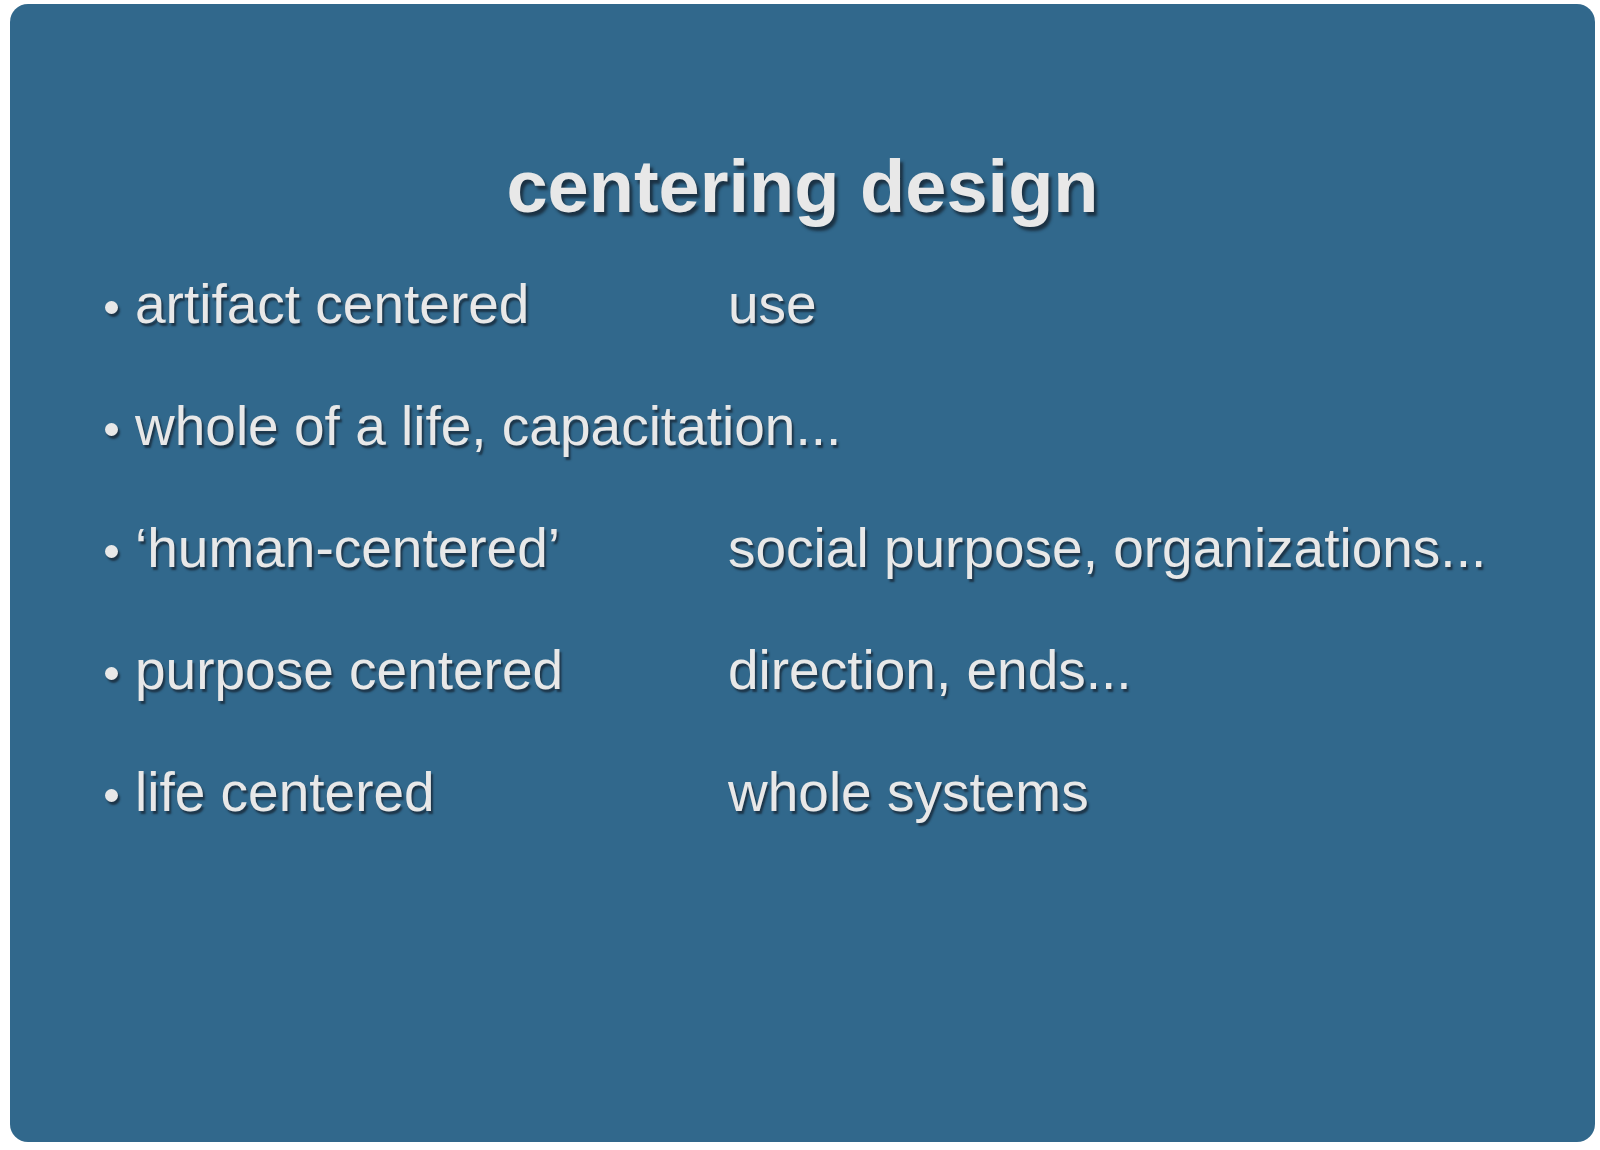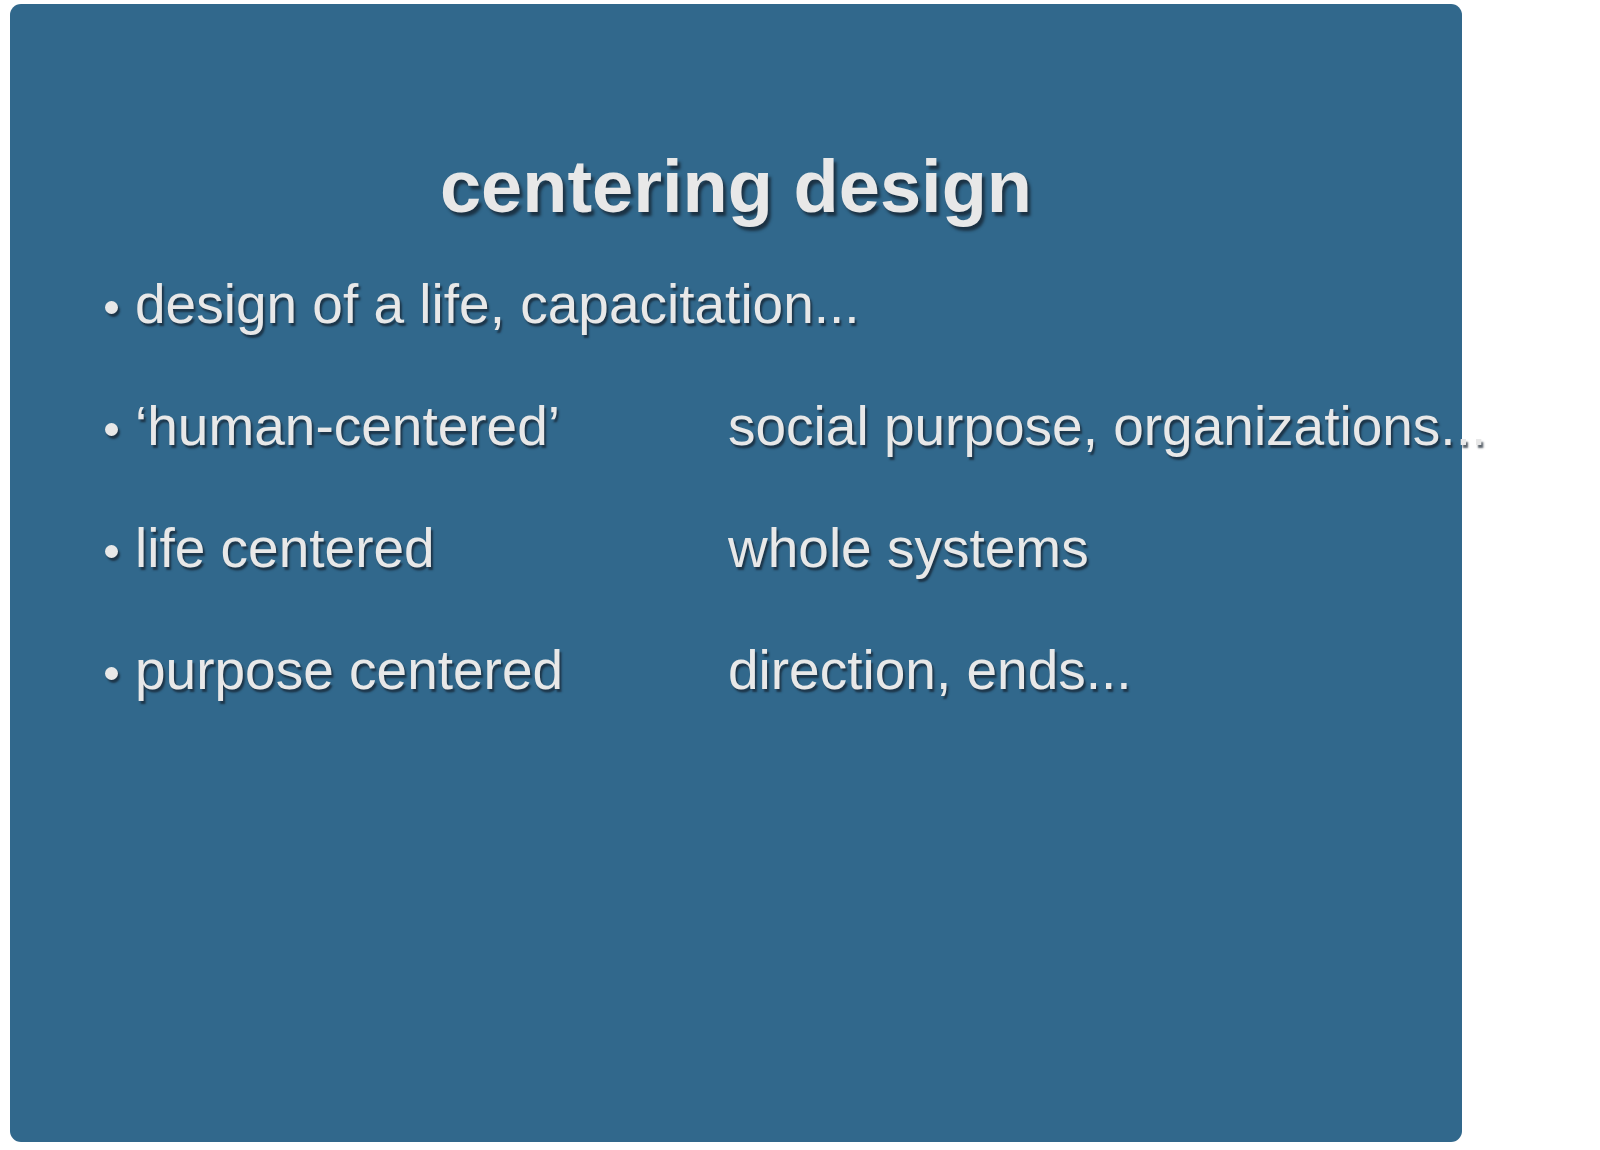--- a/index.html
+++ b/index.html
@@ -8,24 +8,24 @@
     width: 1600px;
     height: 1150px;
     background: #ffffff;
     font-family: "Liberation Sans", sans-serif;
     overflow: hidden;
   }
   .slide {
     position: absolute;
     left: 10px;
     top: 4px;
-    width: 1452px;
+    width: 1585px;
     height: 1138px;
     background: var(--slide-bg, #31688C);
-    border-radius: 11px;
+    border-radius: 18px;
   }
   .slide-title {
     position: absolute;
     top: 140px;
     left: 0;
     width: 100%;
     text-align: center;
     font-size: 74px;
     font-weight: bold;
     color: var(--text-color, #E8E8E8);
@@ -62,38 +62,43 @@
     white-space: nowrap;
   }
 </style>
 </head>
 <body style="background: rgb(255, 255, 255);">
 
 <div class="slide">
   <div class="slide-title">centering design</div>
 
   <div class="bullet-list">
+  <div class="bullet-row">
+    <span class="bullet-dot"></span>
+    <span class="bullet-term">artifact centered</span>
+    <span class="bullet-description">use</span>
+  </div>
 
 
   <div class="bullet-row">
     <span class="bullet-dot"></span>
-    <span class="bullet-description">design of a life, capacitation...</span>
+    <span class="bullet-description">whole of a life, capacitation...</span>
   </div>
 
   <div class="bullet-row">
     <span class="bullet-dot"></span>
     <span class="bullet-term">‘human-centered’</span>
     <span class="bullet-description">social purpose, organizations...</span>
   </div>
 
   <div class="bullet-row">
     <span class="bullet-dot"></span>
-    <span class="bullet-term">life centered</span>
-    <span class="bullet-description">whole systems</span>
+    <span class="bullet-term">purpose centered</span>
+    <span class="bullet-description">direction, ends...</span>
   </div>
 
   <div class="bullet-row">
     <span class="bullet-dot"></span>
-    <span class="bullet-term">purpose centered</span>
-    <span class="bullet-description">direction, ends...</span>
+    <span class="bullet-term">life centered</span>
+    <span class="bullet-description">whole systems</span>
   </div>
 </div>
 </div>
 
 </body></html>

